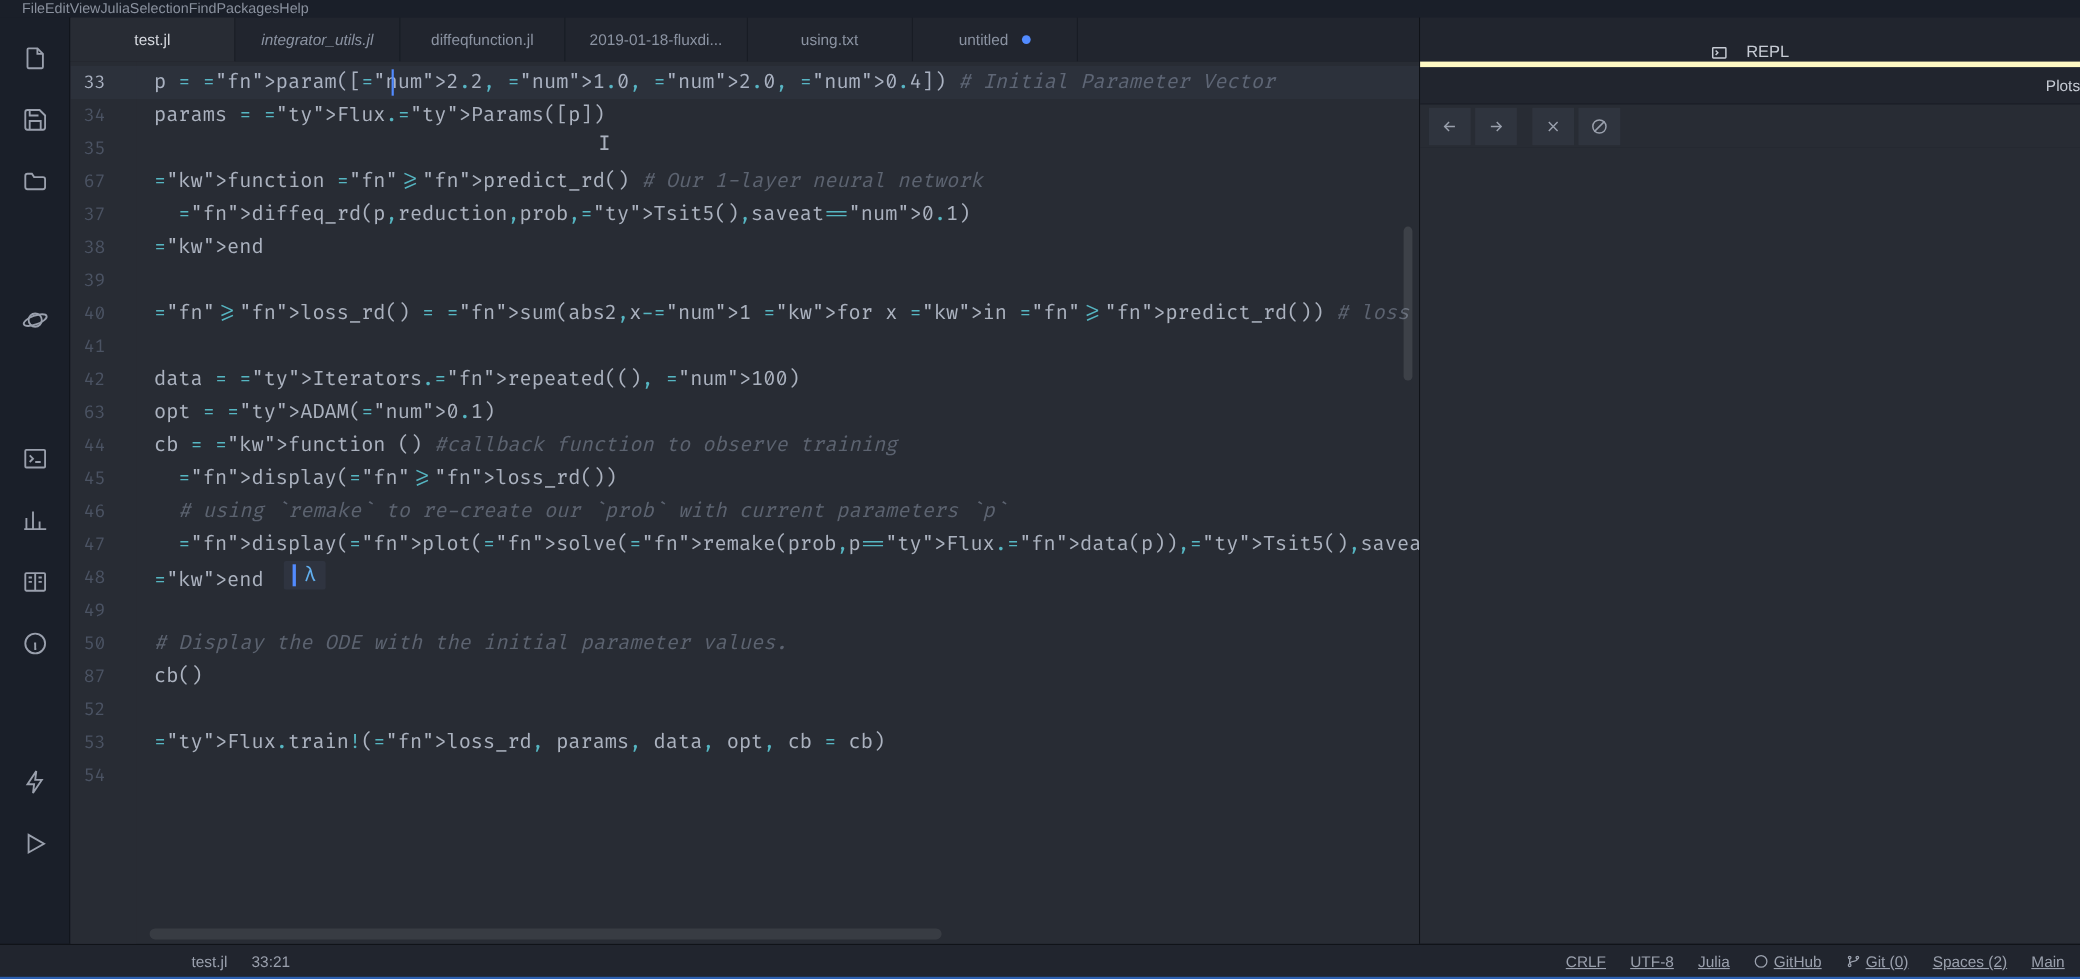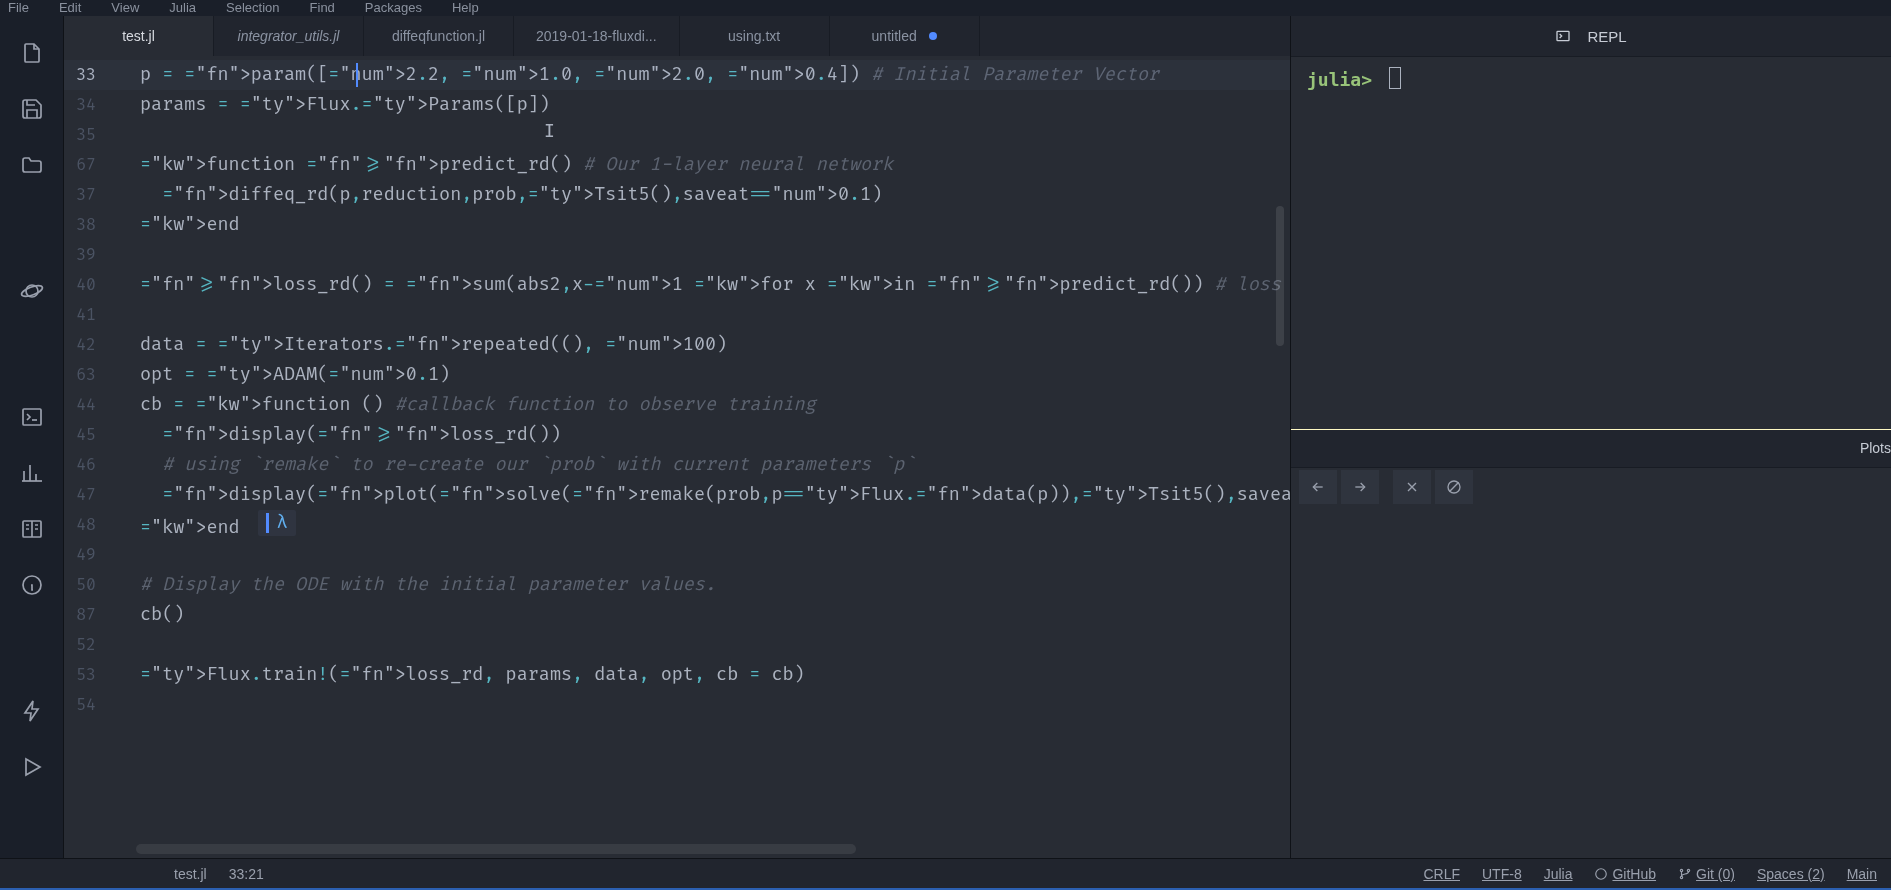--- a/index.html
+++ b/index.html
@@ -11,22 +11,22 @@
     height: 890px;
     overflow: hidden;
     font-size: 14px;
     display: flex;
     flex-direction: column;
   }
   .menubar {
     height: 16px;
     background: #1a1f29;
     display: flex;
-    gap: 30px;
-    padding-left: 8px;
+    gap: 0;
+    padding-left: 20px;
     color: #8a919e;
     font-size: 13px;
     align-items: flex-start;
   }
   .menubar span { cursor: default; }
   .main {
     flex: 1;
     display: flex;
     min-height: 0;
   }
@@ -149,21 +149,21 @@
   }
   .right-col {
     width:600px;
     display:flex;
     flex-direction:column;
     background:#21252e;
   }
   .panel-hdr {
     height:40px;
     display:flex;
-    align-items:center;
+    align-items:flex-end;
     justify-content:center;
     gap:16px;
     color:#c7ccd5;
     background:#21252e;
     font-size:15px;
   }
   .panel-hdr svg { width:16px; height:16px; stroke:#c7ccd5; fill:none; stroke-width:2;}
   .repl-body {
     flex:1;
     background:#282c34;
@@ -179,21 +179,21 @@
     border:1px solid #abb2bf; margin-left:6px; vertical-align:-3px;
   }
   .plots-hdr {
     height:38px;
     display:flex;
     align-items:center;
     justify-content:center;
     gap:8px;
     color:#c7ccd5;
     background:#21252e;
-    border-top:1px solid #fef9c3;
+    border-top:5px solid #fef9c3;
   }
   .plots-toolbar {
     height:40px;
     background:#282c34;
     display:flex;
     align-items:center;
     gap:4px;
     padding-left:8px;
     border-top:1px solid #181c24;
   }
@@ -360,24 +360,20 @@
   </div>
 
   <div class="right-col">
     <div class="panel-hdr">
       <svg viewBox="0 0 24 24">
           <rect x="3" y="5" width="18" height="14" rx="1"></rect>
           <path d="M7 9l3 3-3 3"></path>
         </svg>
       <span>REPL</span>
     </div>
-    <div class="repl-body">
-      <span class="prompt">julia&gt;</span>
-      <span class="repl-cursor"></span>
-    </div>
     <div class="plots-hdr">
       <svg viewBox="0 0 24 24">
           <path d="M4 20V10"></path>
           <path d="M10 20V4"></path>
           <path d="M16 20v-7"></path>
         </svg>
       <span>Plots</span>
     </div>
     <div class="plots-toolbar">
       <div class="tbtn">

